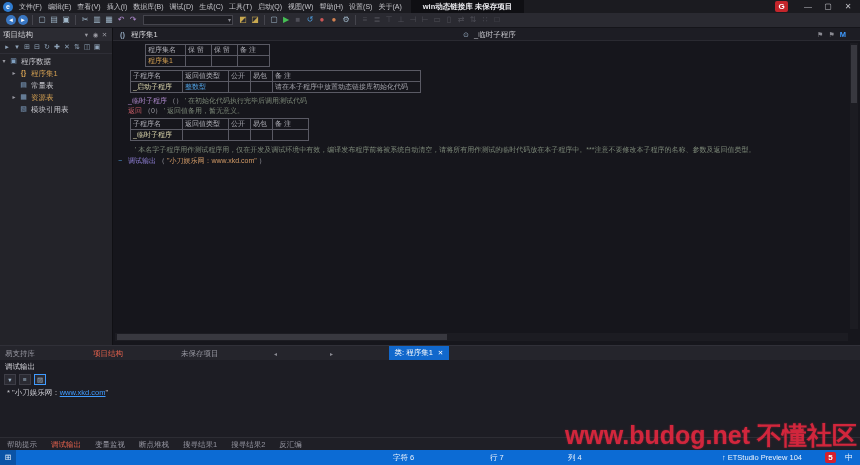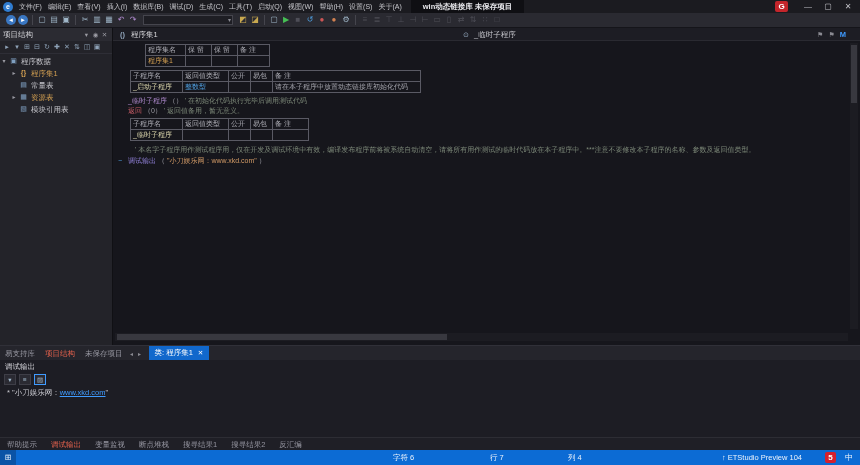--- a/index.html
+++ b/index.html
@@ -96,21 +96,21 @@
   .kw-dbg { color:#8f7fd6; }
   .str { color:#d29a66; }
 
   .hscroll { position:absolute; left:2px; right:12px; bottom:4px; height:8px; background:#1c1c22; }
   .hthumb { position:absolute; left:2px; top:1px; width:330px; height:6px; background:#38383f; }
   .vscroll { position:absolute; right:2px; top:15px; bottom:16px; width:8px; background:#1c1c22; }
   .vthumb { position:absolute; left:1px; top:2px; width:6px; height:58px; background:#38383f; }
 
   
   .tabstrip { position:absolute; left:0; top:345px; width:860px; height:15px; background:#25252c;
-              border-top:1px solid #303038; display:flex; align-items:center; font-size:7.5px; }
+              border-top:1px solid #303038; display:flex; align-items:center; font-size:7.5px;gap:48px; }
   .ptab { padding:0 5px; color:#9898a2; line-height:15px; flex:none; }
   .ptab.active { color:#e0604c; }
   .sarrow { width:8px; text-align:center; color:#8a8a92; font-size:6px; flex:none; }
   .doctab { margin-left:5px; background:#1168cc; color:#fff; height:15px; display:flex;
             align-items:center; padding:0 6px; gap:5px; flex:none; }
   .doctab .x { font-size:6.5px; }
 
   
   .outpanel { position:absolute; left:0; top:360px; width:860px; height:77px; background:#1d1d24; }
   .o-title { padding:2px 0 0 5px; font-size:7.5px; color:#cfcfd5; }
@@ -413,14 +413,15 @@
       <span>行</span>&nbsp;<span>7</span>
     </span>
     <span class="st-item st-col">
       <span>列</span>&nbsp;<span>4</span>
     </span>
     <span class="st-version">↑  ETStudio Preview 104</span>
     <span class="st-badge">5</span>
     <span class="st-ime">中</span>
   </div>
 
+  <div class="watermark">www.budog.net 不懂社区</div>
 
 </div>
 
 </body></html>

